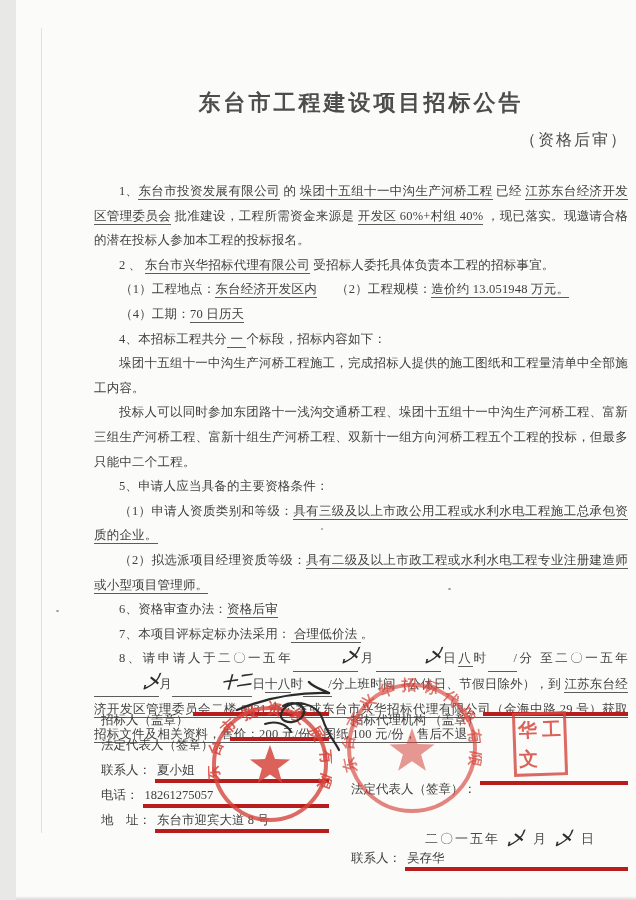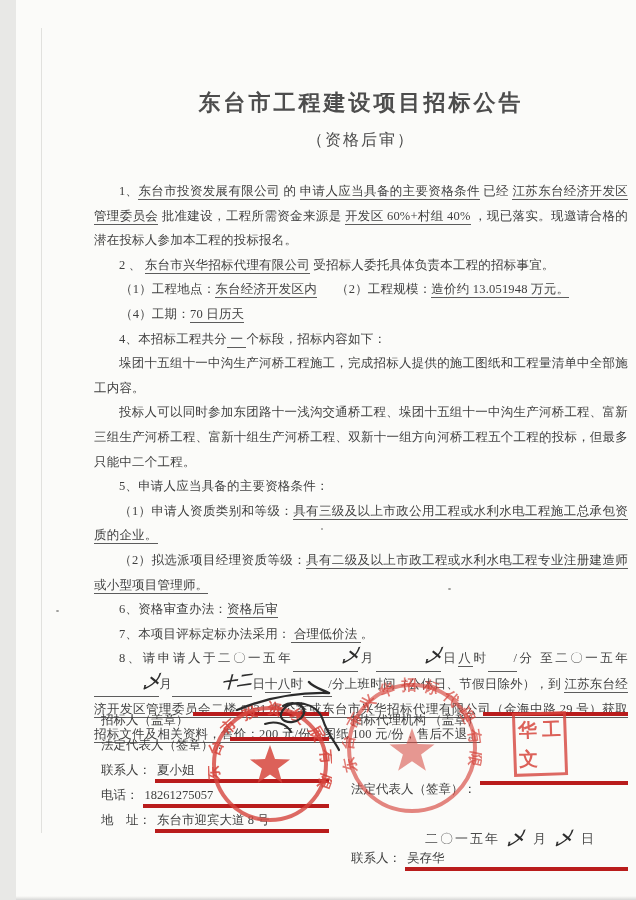--- a/index.html
+++ b/index.html
@@ -4,21 +4,21 @@
 <style>
   html,body{margin:0;padding:0;}
   body{background:#e8e8e6;font-family:"Liberation Serif","DejaVu Serif",serif;}
   .page{position:relative;width:636px;height:900px;background:#fbfbf9;overflow:hidden;color:#3f3f3f;margin-left:16px;}
   .edge-line{position:absolute;left:25px;top:28px;width:1px;height:805px;background:#e1e1de;}
   .edge-right{position:absolute;right:0;top:0;width:16px;height:100%;
     background:linear-gradient(to right,rgba(140,140,140,0) 0%,rgba(130,130,130,.45) 60%,rgba(95,95,95,.8) 100%);}
   .edge-bottom{position:absolute;left:0;bottom:0;width:100%;height:4px;background:linear-gradient(to bottom,rgba(160,160,160,0),rgba(150,150,150,.35));}
   .content{position:absolute;left:78px;top:0;width:534px;padding-top:88px;font-size:12.5px;line-height:24.6px;letter-spacing:.2px;}
   .title{margin:0;text-align:center;font-size:22px;font-weight:700;letter-spacing:3px;color:#4d4d4d;line-height:30px;}
-  .subtitle{margin-top:10px;text-align:center;font-size:16px;letter-spacing:2px;color:#4d4d4d;line-height:24px;}
+  .subtitle{margin-top:10px;text-align:right;font-size:16px;letter-spacing:2px;color:#4d4d4d;line-height:24px;}
   .body-flow{margin-top:27px;}
   .para{margin:0;text-align:justify;}
   .indent{text-indent:2em;}
   .u{border-bottom:1px solid #5c5c5c;padding-bottom:1px;}
   .hw{display:inline-block;font-style:italic;font-weight:700;font-size:15px;color:#2d2d2d;
       transform:rotate(-8deg) skewX(-10deg);line-height:14px;}
   .hw-blank{display:inline-block;min-width:30px;text-align:center;border-bottom:1px solid #5c5c5c;}
   .slash-blank{display:inline-block;min-width:20px;text-align:center;border-bottom:1px solid #5c5c5c;}
   .row{display:flex;padding-left:26px;}
   .cell-l{width:216px;}
@@ -47,21 +47,21 @@
 
 <div class="page">
   <div class="edge-line"></div>
 
   <div class="content">
     <h1 class="title">东台市工程建设项目招标公告</h1>
     <div class="subtitle">（资格后审）</div>
 
     <div class="body-flow">
 
-      <p class="para indent"><span>1、</span><span class="u">东台市投资发展有限公司</span><span> 的 </span><span class="u">申请人应当具备的主要资格条件</span><span> 已经 </span><span class="u">江苏东台经济开发区管理委员会</span><span> 批准建设，工程所需资金来源是 </span><span class="u">开发区 60%+村组 40%</span><span> ，现已落实。现邀请合格的潜在投标人参加本工程的投标报名。</span></p>
+      <p class="para indent"><span>1、</span><span class="u">东台市投资发展有限公司</span><span> 的 </span><span class="u">垛团十五组十一中沟生产河桥工程</span><span> 已经 </span><span class="u">江苏东台经济开发区管理委员会</span><span> 批准建设，工程所需资金来源是 </span><span class="u">开发区 60%+村组 40%</span><span> ，现已落实。现邀请合格的潜在投标人参加本工程的投标报名。</span></p>
 
       <p class="para indent"><span>2 、 </span><span class="u">东台市兴华招标代理有限公司</span><span> 受招标人委托具体负责本工程的招标事宜。</span></p>
 
       <div class="row">
         <div class="cell-l"><span>（1）工程地点：</span><span class="u">东台经济开发区内</span></div>
         <div class="cell-r"><span>（2）工程规模：</span><span class="u">造价约 13.051948 万元。</span></div>
       </div>
       <div class="row">
         <div class="cell-r"><span>（4）工期：</span><span class="u">70 日历天</span></div>
       </div>

